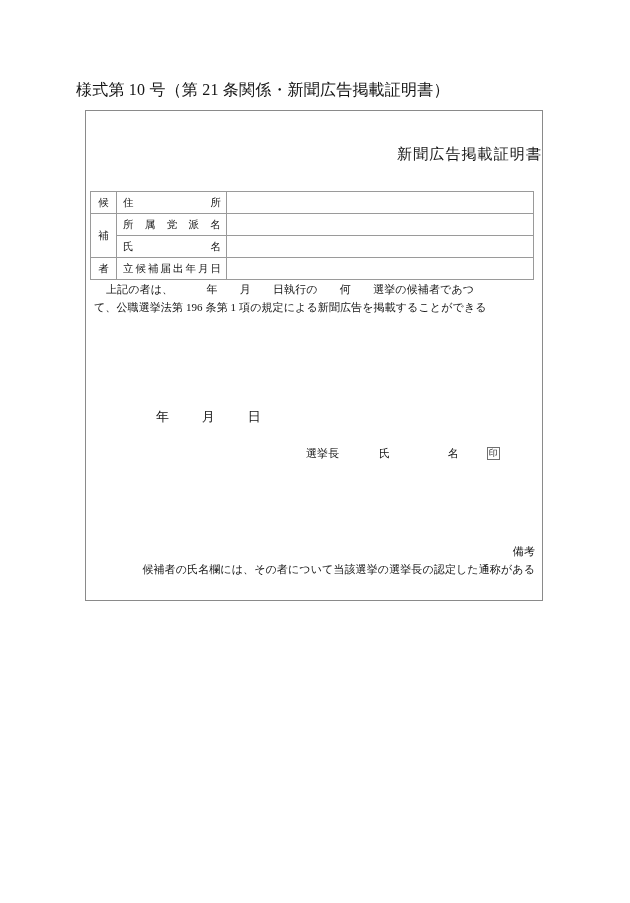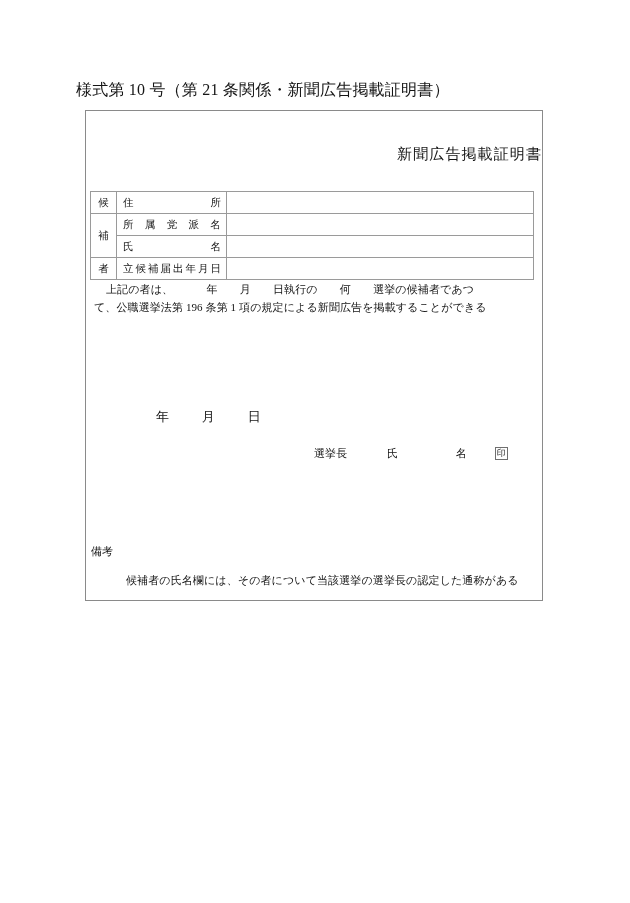--- a/index.html
+++ b/index.html
@@ -125,21 +125,21 @@
     box-sizing: border-box;
     letter-spacing: 0.1px;
     margin-top: 36px;
   }
   .date-line .gap-a { display: inline-block; width: 26px; }
   .date-line .gap-b { display: inline-block; width: 26px; }
 
   
   .sign-line {
     position: absolute;
-    left: 8px;
+    left: 0;
     top: 335px;
     width: 100%;
     font-size: 11px;
     color: #151515;
     padding-left: 220px;
     box-sizing: border-box;
     letter-spacing: 0.1px;
   }
   .sign-line .sp1 { display: inline-block; width: 34px; }
   .sign-line .sp2 { display: inline-block; width: 52px; }
@@ -157,23 +157,24 @@
   
   .remarks {
     position: absolute;
     left: 5px;
     top: 432px;
     width: 444px;
     font-size: 11px;
     line-height: 17.5px;
     color: #151515;
     letter-spacing: 0.1px;
+    text-align: right;
   }
   .remarks-title { margin: 0; }
-  .remarks-body  { margin: 11px; padding-left: 10px; }
+  .remarks-body  { margin: 0; padding-left: 10px; }
   .remarks-body .rl1 { text-indent: 14px; display: block; }
   .remarks-body .rl2 { display: block; }
 </style>
 </head>
 <body>
 
 <div class="form-number">様式第 10 号（第 21 条関係・新聞広告掲載証明書）</div>
 
 <div class="frame">
 

